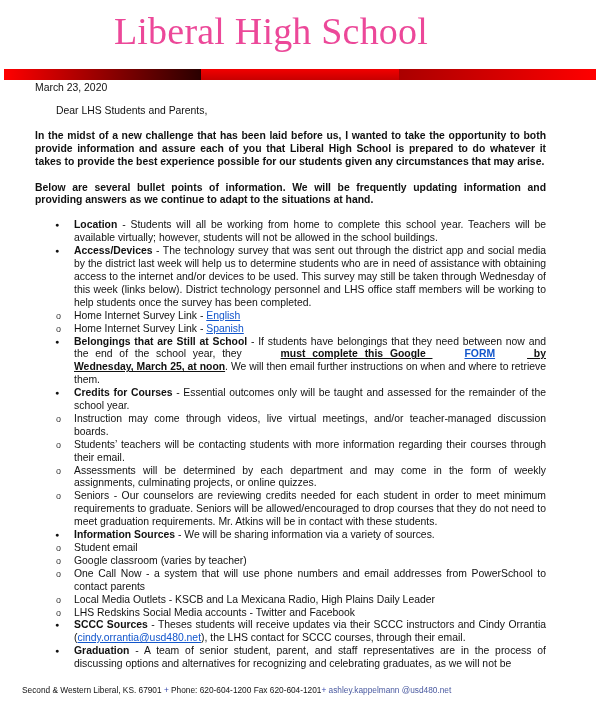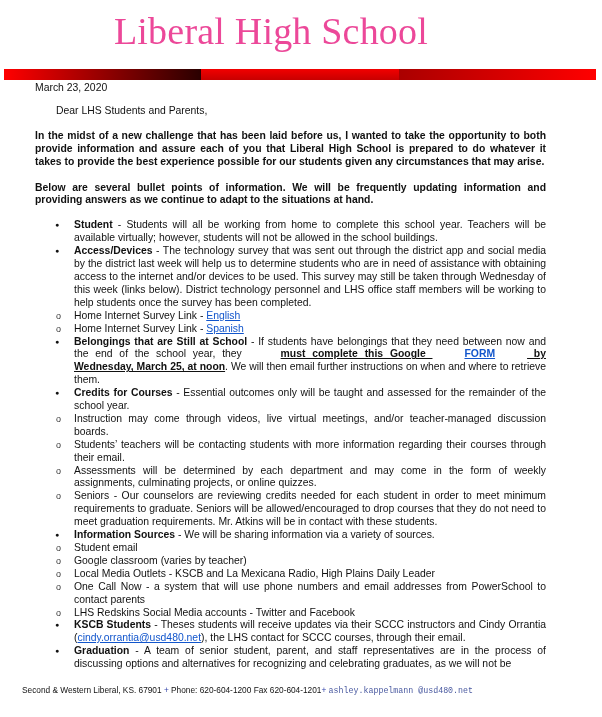--- a/index.html
+++ b/index.html
@@ -35,41 +35,41 @@
     content: "o"; position: absolute; left: 21px; top: 0; font-size: 9px; color: #333;
   }
   b { font-weight: bold; }
   .ul { text-decoration: underline; font-weight: bold; margin-left: 32px; }
   a { color: #1155cc; text-decoration: underline; }
 
   .footer {
     position: absolute; left: 22px; top: 685px; width: 560px; font-size: 8.3px; line-height: 10px; color: #111; white-space: nowrap;
   }
   .footer .plus { color: #3344aa; }
-  .footer .email { color: #4a5aa0; font-family: Liberation Mono, monospace; }
+  .footer .email { color: #4a5aa0; }
 </style>
 </head>
 <body>
 
 <div class="title">Liberal High School</div>
 
 <div class="redbar">
   <div class="seg seg1"></div>
   <div class="seg seg2"></div>
   <div class="seg seg3"></div>
 </div>
 
 <div class="content">
   <div class="date">March 23, 2020</div>
   <div class="greet">Dear LHS Students and Parents,</div>
   <div class="para">In the midst of a new challenge that has been laid before us, I wanted to take the opportunity to both provide information and assure each of you that Liberal High School is prepared to do whatever it takes to provide the best experience possible for our students given any circumstances that may arise.</div>
   <div class="para">Below are several bullet points of information.  We will be frequently updating information and providing answers as we continue to adapt to the situations at hand.</div>
 
   <ul class="main">
-    <li><b>Student</b><span> - Students will all be working from home to complete this school year.  Teachers will be available virtually; however, students will not be allowed in the school buildings.</span></li>
+    <li><b>Location</b><span> - Students will all be working from home to complete this school year.  Teachers will be available virtually; however, students will not be allowed in the school buildings.</span></li>
 
     <li><b>Access/Devices</b><span> - The technology survey that was sent out through the district app and social media by the district last week will help us to determine students who are in need of assistance with obtaining access to the internet and/or devices to be used.  This survey may still be taken through Wednesday of this week (links below). District technology personnel and LHS office staff members will be working to help students once the survey has been completed.</span>
       <ul class="sub" style="margin-left:-39px;">
         <li><span>Home Internet Survey Link - </span><a>English</a></li>
         <li><span>Home Internet Survey Link - </span><a>Spanish</a></li>
       </ul>
     </li>
 
     <li><b>Belongings that are Still at School</b><span> - If students have belongings that they need between now and the end of the school year, they </span><span class="ul">must complete this Google </span><a class="ul">FORM</a><span class="ul"> by Wednesday, March 25, at noon</span><span>.  We will then email further instructions on when and where to retrieve them.</span></li>
 
@@ -79,25 +79,25 @@
         <li>Students’ teachers will be contacting students with more information regarding their courses through their email.</li>
         <li>Assessments will be determined by each department and may come in the form of weekly assignments, culminating projects, or online quizzes.</li>
         <li>Seniors - Our counselors are reviewing credits needed for each student in order to meet minimum requirements to graduate.  Seniors will be allowed/encouraged to drop courses that they do not need to meet graduation requirements.  Mr. Atkins will be in contact with these students.</li>
       </ul>
     </li>
 
     <li><b>Information Sources</b><span> - We will be sharing information via a variety of sources.</span>
       <ul class="sub" style="margin-left:-39px;">
         <li>Student email</li>
         <li>Google classroom (varies by teacher)</li>
+        <li>One Call Now - a system that will use phone numbers and email addresses from PowerSchool to contact parents</li>
         <li>Local Media Outlets - KSCB and La Mexicana Radio, High Plains Daily Leader</li>
-        <li>One Call Now - a system that will use phone numbers and email addresses from PowerSchool to contact parents</li>
         <li>LHS Redskins Social Media accounts - Twitter and Facebook</li>
       </ul>
     </li>
 
-    <li><b>KSCB Students</b><span> - Theses students will receive updates via their SCCC instructors and Cindy Orrantia (</span><a>cindy.orrantia@usd480.net</a><span>), the LHS contact for SCCC courses, through their email.</span></li>
+    <li><b>SCCC Sources</b><span> - Theses students will receive updates via their SCCC instructors and Cindy Orrantia (</span><a>cindy.orrantia@usd480.net</a><span>), the LHS contact for SCCC courses, through their email.</span></li>
 
     <li><b>Graduation</b><span> - A team of senior student, parent, and staff representatives are in the process of discussing options and alternatives for recognizing and celebrating graduates, as we will not be</span></li>
   </ul>
 </div>
 
 <div class="footer"><span>Second &amp; Western Liberal, KS. 67901 </span><span class="plus">+</span><span> Phone: 620-604-1200 Fax 620-604-1201</span><span class="plus">+ </span><span class="email">ashley.kappelmann @usd480.net</span></div>
 
 </body></html>

